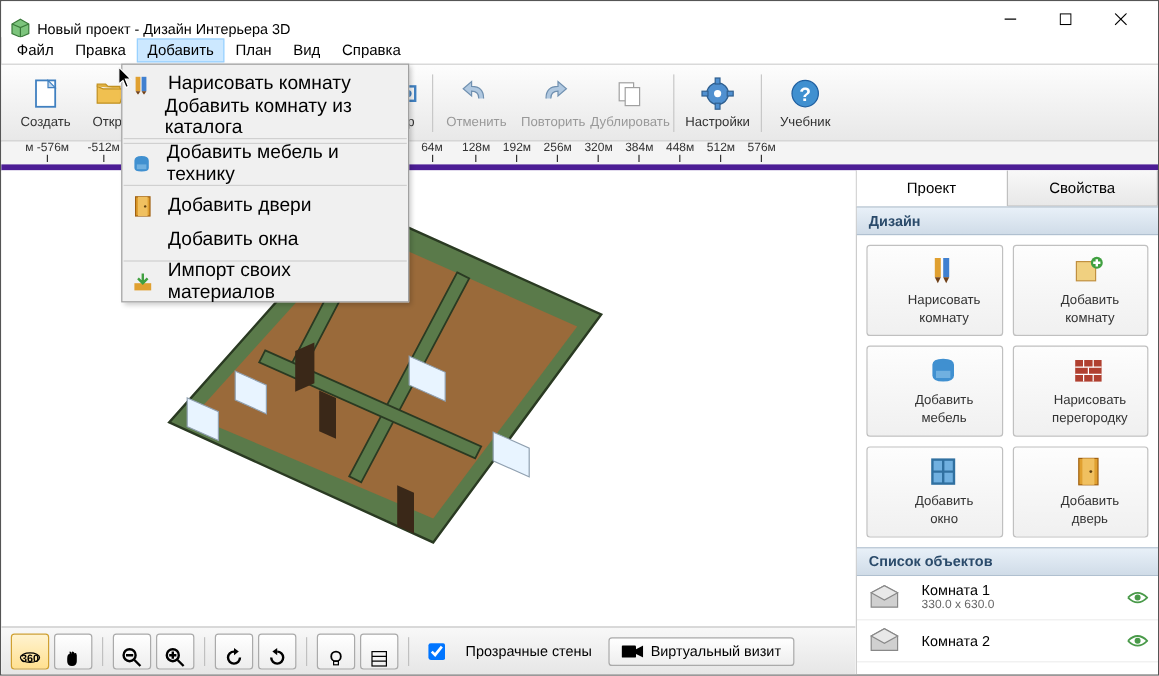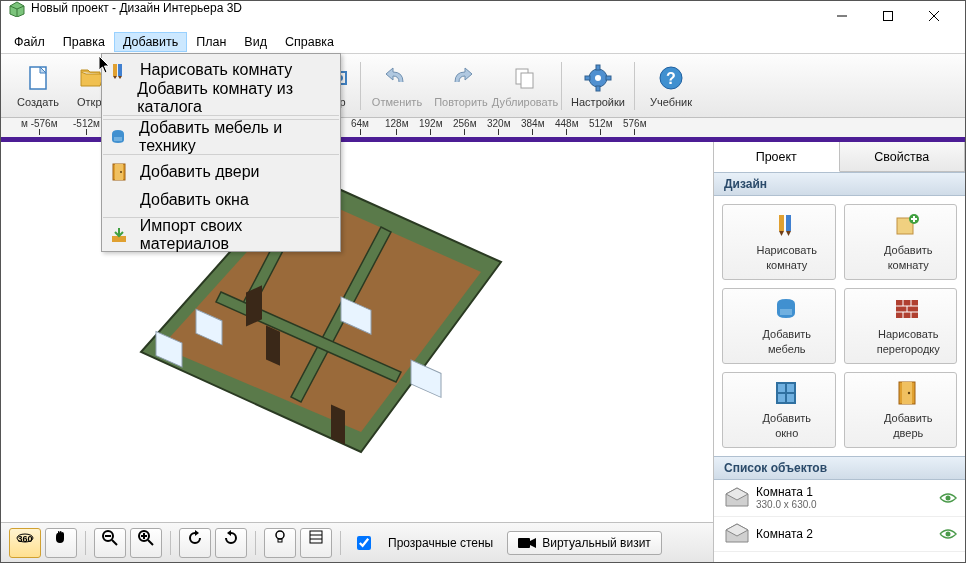--- a/index.html
+++ b/index.html
@@ -1,19 +1,19 @@
 <!DOCTYPE html>
 <html><head>
 <meta charset="utf-8">
 <style>
 * { box-sizing: border-box; margin: 0; padding: 0; font-family: "Segoe UI", Tahoma, sans-serif; }
 body { width: 966px; height: 563px; background: #fff; overflow: hidden; border: 1px solid #555; position: relative; }
 
 
-.titlebar { height: 30px; display: flex; align-items: flex-start; padding: 0 8px; background: #fff; }
+.titlebar { height: 30px; display: flex; align-items: flex-end; padding: 0 8px; background: #fff; }
 .titlebar .app-icon { width: 16px; height: 16px; margin-right: 6px; }
 .titlebar .title { font-size: 12px; color: #000; flex: 1; }
 .titlebar .winbtn { width: 46px; height: 30px; display: flex; align-items: center; justify-content: center; color: #000; }
 .titlebar .winbtn svg { stroke: #000; stroke-width: 1; fill: none; }
 
 
 .menubar { height: 22px; display: flex; align-items: center; padding: 0 4px; font-size: 12.5px; }
 .menubar .menuitem { padding: 3px 9px; cursor: default; }
 .menubar .menuitem.open { background: #cce8ff; border: 1px solid #99d1ff; padding: 2px 8px; }
 .cursor-arrow { position: absolute; left: 98px; top: 55px; z-index: 100; pointer-events: none; }
@@ -37,38 +37,38 @@
 .ruler-tick .lbl { display: block; }
 .ruler-tick .tick { display: block; width: 1px; height: 6px; background: #333; margin: 0 auto; }
 
 
 .main { position: absolute; top: 141px; left: 0; right: 0; bottom: 0; display: flex; }
 .canvas { flex: 1; background: #fff; position: relative; overflow: hidden; }
 .canvas .render { position: absolute; left: 60px; top: 10px; }
 
 
 .bottombar { position: absolute; left: 0; right: 0; bottom: 0; height: 40px; background: linear-gradient(#f8f8f8, #e6e6e6); border-top: 1px solid #c0c0c0; display: flex; align-items: center; padding: 0 8px; gap: 4px; font-size: 12px; }
-.bb-btn { width: 32px; height: 30px; border: 1px solid #aaa; border-radius: 3px; background: linear-gradient(#fff,#eee); display: flex; align-items: flex-start; justify-content: center; }
+.bb-btn { width: 32px; height: 30px; border: 1px solid #aaa; border-radius: 3px; background: linear-gradient(#fff,#eee); display: flex; align-items: flex-end; justify-content: center; }
 .bb-btn.active { background: linear-gradient(#fff3d0,#ffe090); border-color: #d0a030; }
 .bb-sep { width: 1px; height: 24px; background: #c0c0c0; margin: 0 4px; }
 .bb-check { display: flex; align-items: center; gap: 17px; margin-left: 8px; }
 .bb-check input { width: 14px; height: 14px; }
 .bb-virtual { display: flex; align-items: center; gap: 6px; padding: 4px 10px; border: 1px solid #aaa; border-radius: 3px; background: linear-gradient(#fff,#eee); margin-left: 10px; }
 
 
 .rightpanel { width: 252px; border-left: 1px solid #c0c0c0; display: flex; flex-direction: column; background: #fff; }
 .rp-tabs { height: 30px; display: flex; border-bottom: 1px solid #c0c0c0; }
 .rp-tab { flex: 1; display: flex; align-items: center; justify-content: center; font-size: 12.5px; background: linear-gradient(#f8f8f8,#e8e8e8); border-right: 1px solid #c0c0c0; }
 .rp-tab.active { background: #fff; border-bottom: 1px solid #fff; margin-bottom: -1px; font-weight: normal; }
 .rp-section-hdr { background: linear-gradient(#e8f0f8,#d0dce8); border-top: 1px solid #b0c0d0; border-bottom: 1px solid #b0c0d0; padding: 4px 10px; font-size: 12px; font-weight: bold; color: #2a4a6a; }
 .rp-grid { padding: 8px; display: grid; grid-template-columns: 1fr 1fr; gap: 8px; }
 .rp-card { height: 76px; border: 1px solid #c0c0c0; border-radius: 3px; background: linear-gradient(#fdfdfd,#f0f0f0); display: flex; flex-direction: column; align-items: center; justify-content: center; font-size: 11px; color: #333; gap: 2px; text-align: center; line-height: 1.2; padding-left: 16px; }
 .rp-card .card-icon { width: 28px; height: 28px; margin-bottom: 2px; }
 .rp-objlist { flex: 1; overflow: auto; }
-.rp-obj { display: flex; align-items: center; padding: 5px 8px; border-bottom: 1px solid #eee; font-size: 12px; gap: 4px; }
+.rp-obj { display: flex; align-items: center; padding: 5px 8px; border-bottom: 1px solid #eee; font-size: 12px; gap: 16px; }
 .rp-obj .obj-thumb { width: 30px; height: 24px; }
 .rp-obj .obj-info { flex: 1; line-height: 1.2; }
 .rp-obj .obj-info .sub { font-size: 10px; color: #666; }
 .rp-obj .eye { color: #4a9a4a; }
 
 
 svg { display: block; }
 </style>
 </head>
 <body>

